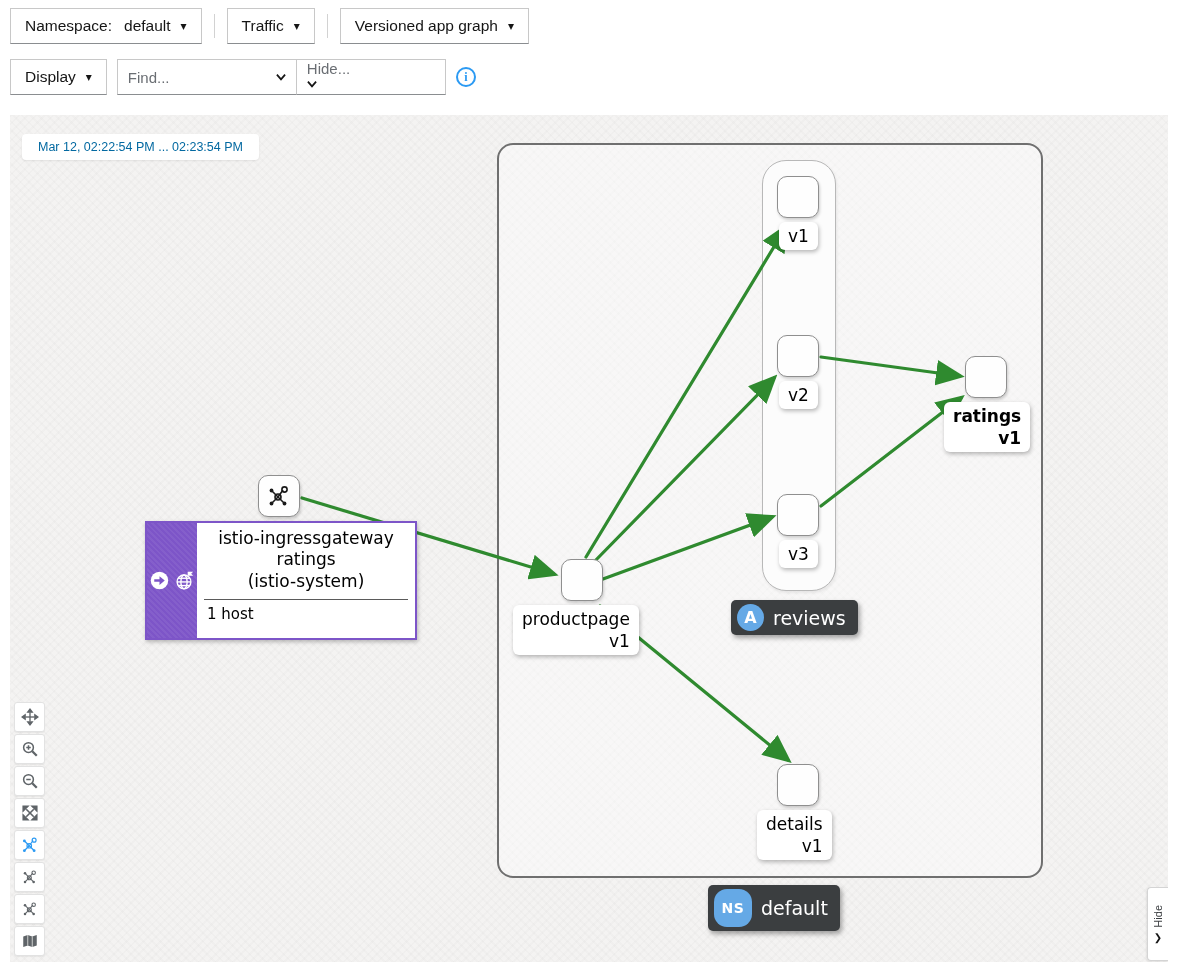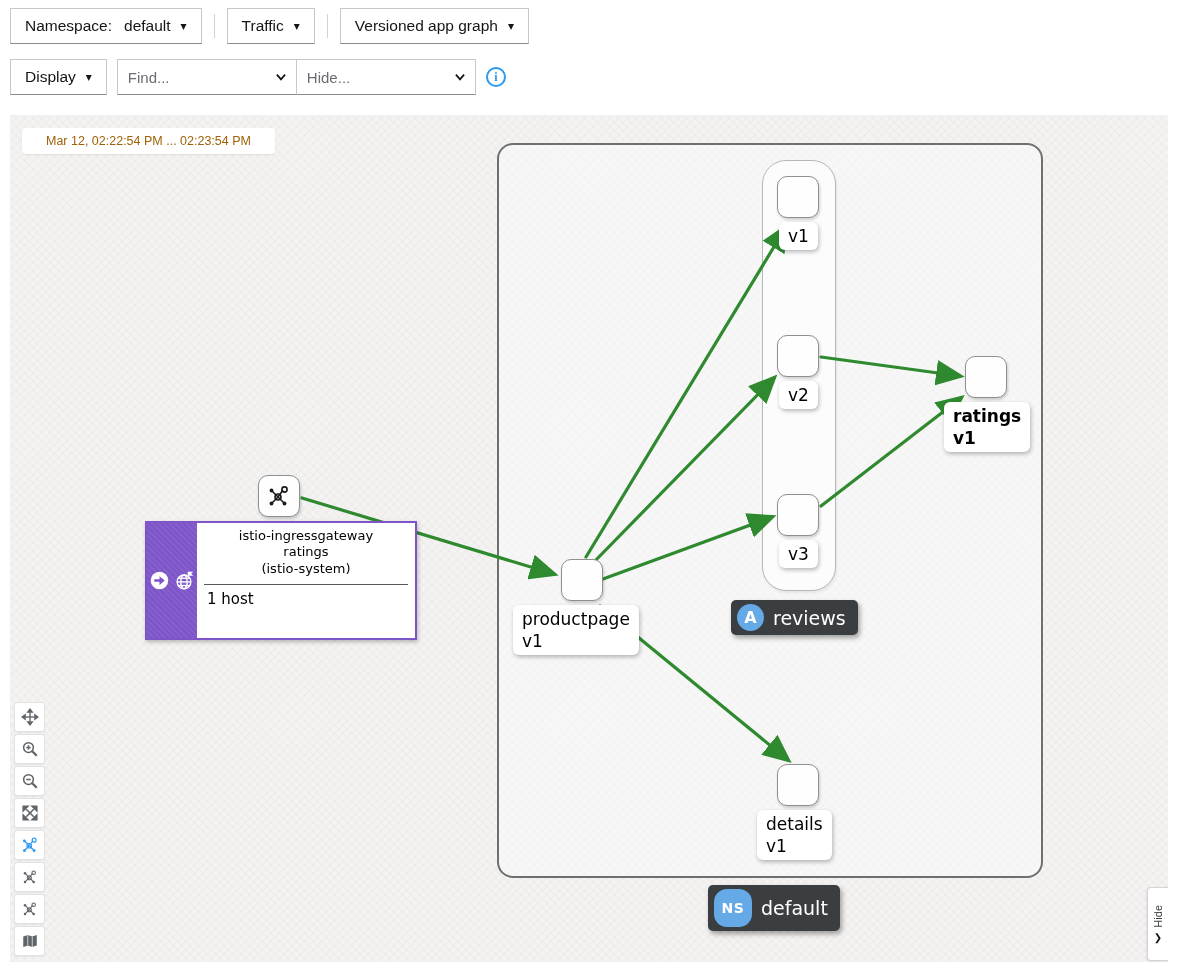--- a/index.html
+++ b/index.html
@@ -32,51 +32,51 @@
     font-family:"Liberation Serif","DejaVu Serif",serif; background:#fff; }
 
   
   #graph { position:absolute; left:10px; top:115px; width:1158px; height:847px;
     background-color:#f4f3f2;
     background-image:
       repeating-linear-gradient(45deg, rgba(0,0,0,0.015) 0 2px, transparent 2px 6px),
       repeating-linear-gradient(-45deg, rgba(0,0,0,0.015) 0 2px, transparent 2px 6px);
     overflow:hidden; }
 
-  .time-chip { position:absolute; left:12px; top:13px; background:#fff; border-radius:4px;
-    padding:6px 24px; font-size:12.5px; color:#a16207; box-shadow:0 1px 2px rgba(0,0,0,0.08); }
+  .time-chip { position:absolute; left:12px; top:19px; background:#fff; border-radius:4px;
+    padding:6px 16px; font-size:12.5px; color:#0369a1; box-shadow:0 1px 2px rgba(0,0,0,0.08); }
 
   .ns-box { position:absolute; left:487px; top:28px; width:546px; height:735px;
     border:2px solid #6f6f6f; border-radius:16px; background:rgba(252,252,252,0.45); }
   .grp-box { position:absolute; left:752px; top:45px; width:74px; height:431px;
     border:1.5px solid #b8b8b8; border-radius:24px; background:#fcfcfc;
     box-shadow:1px 2px 3px rgba(0,0,0,0.07); }
 
   #edges { position:absolute; left:0; top:0; z-index:3; }
 
   .gnode { position:absolute; width:42px; height:42px; background:#fefefe;
     border:1.5px solid #8f8f8f; border-radius:10px;
     box-shadow:1px 2px 3px rgba(0,0,0,0.18); z-index:4; cursor:pointer; }
   .gnode svg { position:absolute; left:50%; top:50%; transform:translate(-50%,-50%); }
 
   .nlabel { position:absolute; background:#fff; border-radius:6px; z-index:5;
     box-shadow:1px 2px 4px rgba(0,0,0,0.28); font-family:"DejaVu Sans",sans-serif;
-    font-size:17px; line-height:1.3; color:#000; text-align:left; padding:3px 9px;
+    font-size:17px; line-height:1.3; color:#000; text-align:right; padding:3px 9px;
     cursor:pointer; white-space:nowrap; }
 
   
   .ingress { position:absolute; left:135px; top:406px; width:272px; height:119px;
     display:flex; border:2px solid #7d55c8; background:#7d55c8; z-index:4;
     box-shadow:1px 2px 4px rgba(0,0,0,0.25); cursor:pointer; }
   .ingress-strip { width:50px; display:flex; align-items:center; justify-content:center;
     gap:3px; background:#7d55c8;
     background-image:repeating-linear-gradient(45deg, rgba(255,255,255,0.06) 0 2px, transparent 2px 4px); }
   .ingress-body { flex:1; background:#fff; display:flex; flex-direction:column;
     font-family:"DejaVu Sans",sans-serif; color:#000; }
-  .ingress-title { text-align:center; font-size:13px; line-height:1.25; padding:5px 4px 7px; }
+  .ingress-title { text-align:center; font-size:17px; line-height:1.25; padding:5px 4px 7px; }
   .ingress-div { border-top:1.5px solid #5a5a5a; margin:0 7px; }
   .ingress-hosts { font-size:15px; padding:5px 10px 6px; text-align:left; }
 
   
   .gbadge { position:absolute; background:#3b3e40; color:#fff; border-radius:5px;
     display:flex; align-items:center; gap:9px; padding:4px 12px 4px 6px; z-index:6;
     font-family:"DejaVu Sans",sans-serif; font-size:19px;
     box-shadow:2px 3px 5px rgba(0,0,0,0.35); cursor:pointer; }
   .bcirc { background:#65a9e6; color:#fff; display:flex; align-items:center;
     justify-content:center; font-weight:bold; }
@@ -129,21 +129,21 @@
 
   <div class="input-group">
     <input type="text" placeholder="Find..." style="">
     <span class="chev-cell">
       <svg width="14" height="14" viewBox="0 0 24 24">
         <polyline points="5,8 12,16 19,8" fill="none" stroke="#151515" stroke-width="3"></polyline>
       </svg>
     </span>
   </div>
 
-  <div class="input-group" style="margin-left:-1px;">
+  <div class="input-group" style="margin-left:-1px;flex-direction:column;">
     <input type="text" placeholder="Hide..." style="">
     <span class="chev-cell">
       <svg width="14" height="14" viewBox="0 0 24 24">
         <polyline points="5,8 12,16 19,8" fill="none" stroke="#151515" stroke-width="3"></polyline>
       </svg>
     </span>
   </div>
 
   <span class="info-btn">i</span>
 </div>

